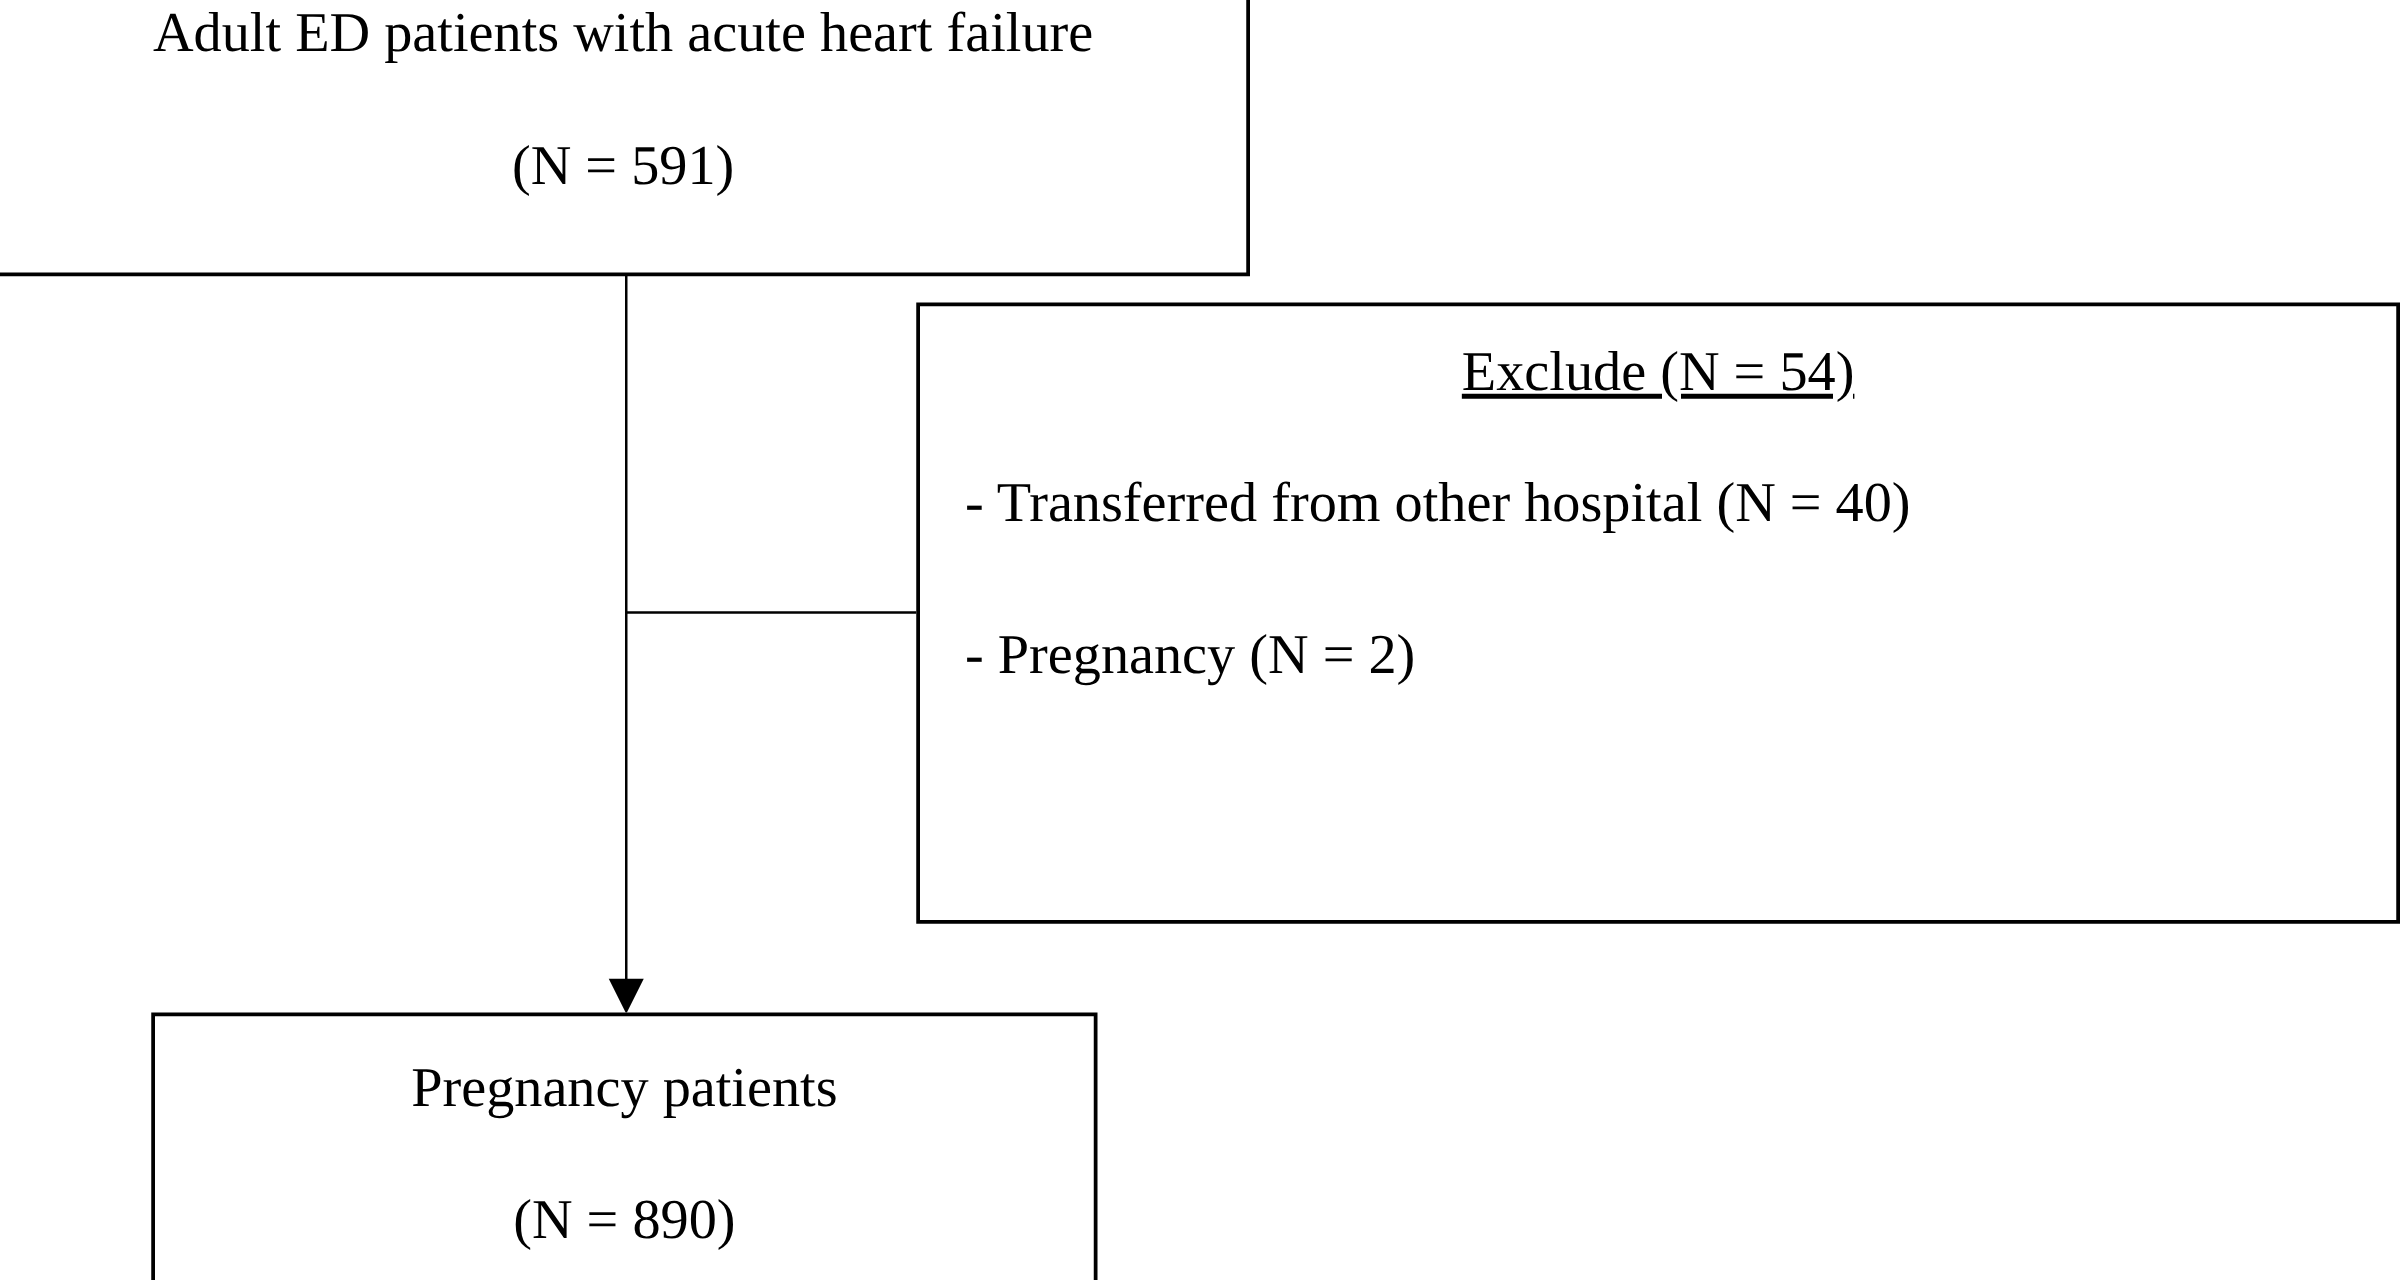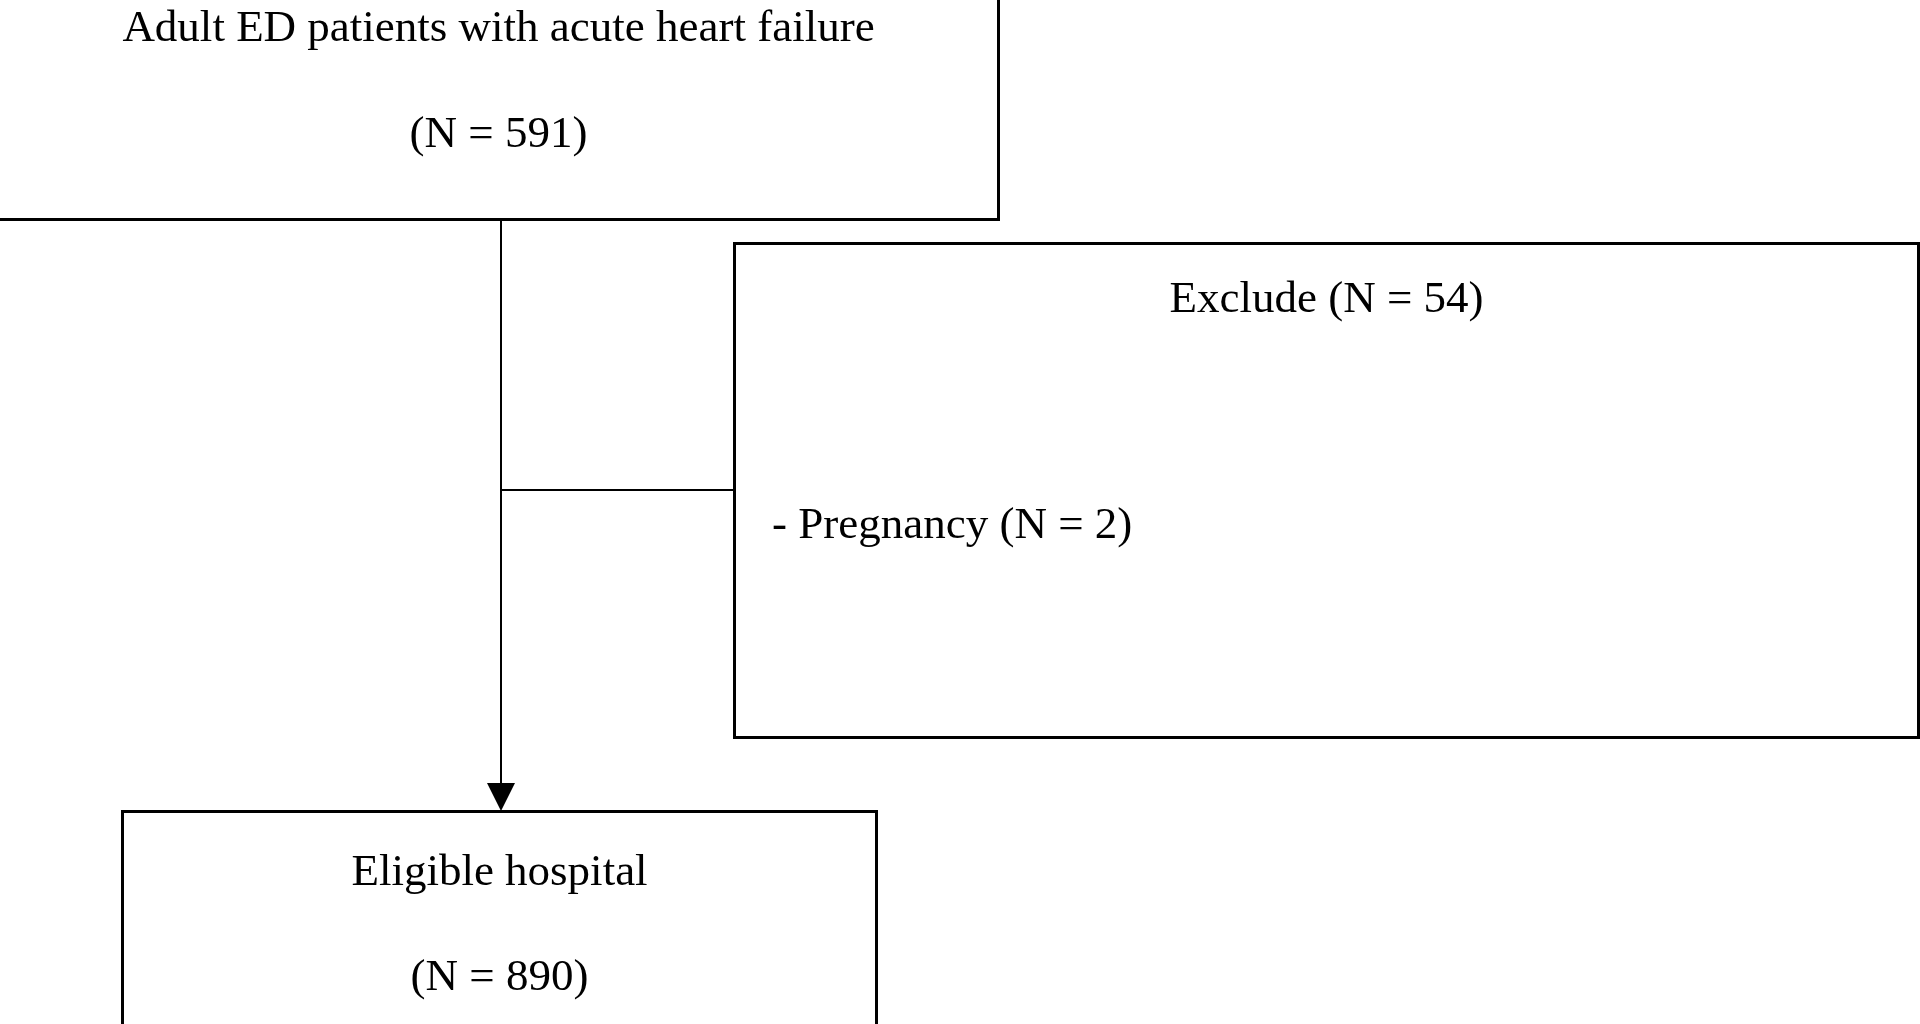--- a/index.html
+++ b/index.html
@@ -17,20 +17,21 @@
   <div class="t" style="top:21px;">Adult ED patients with acute heart failure</div>
   <div class="t" style="top:127px;">(N = 591)</div>
 </div>
 
 <div class="line" style="left:500px;top:220px;width:2px;height:570px;"></div>
 <div style="position:absolute;left:487px;top:783px;width:0;height:0;border-left:14px solid transparent;border-right:14px solid transparent;border-top:28px solid #000;"></div>
 
 <div class="line" style="left:501px;top:489px;width:233px;height:2px;"></div>
 
 <div class="box" style="left:733px;top:242px;width:1187px;height:497px;">
-  <div class="t" style="top:30px;">Exclude (N = 54)</div>
+  <div class="t" style="top:30px;text-decoration:underline;">Exclude (N = 54)</div>
+  <div class="ex-item" style="top:135px;">- Transferred from other hospital (N = 40)</div>
   <div class="ex-item" style="top:240px;margin-top:16px;">- Pregnancy (N = 2)</div>
 </div>
 
 <div class="box" style="left:121px;top:810px;width:757px;height:240px;">
-  <div class="t" style="top:35px;">Eligible hospital</div>
+  <div class="t" style="top:35px;">Pregnancy patients</div>
   <div class="t" style="top:140px;">(N = 890)</div>
 </div>
 
 </body></html>

